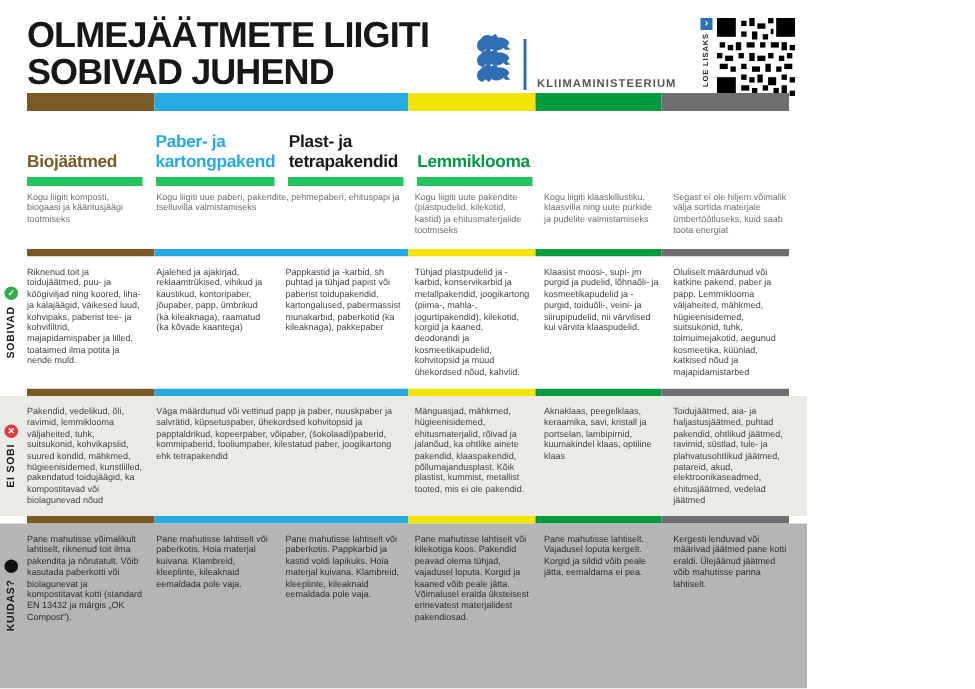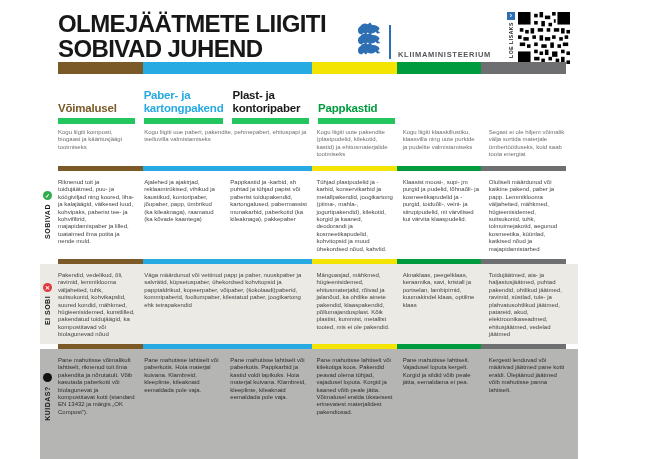--- a/index.html
+++ b/index.html
@@ -1,17 +1,17 @@
 <!DOCTYPE html>
 <html><head>
 <meta charset="utf-8">
 <style>
   html,body{margin:0;padding:0;background:#fff;}
   body{width:650px;height:459px;overflow:hidden;font-family:"Liberation Sans",sans-serif;-webkit-font-smoothing:antialiased;}
-  .page{display:flex;flex-direction:column;width:538px;height:459px;margin-left:40px;}
+  .page{display:flex;flex-direction:column;width:538px;height:459px;}
 
   
   .top{display:flex;justify-content:space-between;align-items:flex-start;height:62px;box-sizing:border-box;padding:10px 8px 0 18px;}
   h1{margin:2px 0 0;font-size:24px;line-height:1.04;font-weight:bold;letter-spacing:-0.6px;color:#171717;}
   .brand{display:flex;align-items:flex-start;gap:16px;}
   .logo{display:flex;align-items:flex-end;gap:7px;margin-top:12px;}
   .logo-bar{width:2px;height:34px;background:#2E6FB4;}
   .ministry{font-size:7.5px;font-weight:bold;letter-spacing:0.7px;color:#54565A;text-transform:uppercase;}
   .qr-group{display:flex;gap:3px;align-items:flex-start;margin-top:2px;}
   .qr-side{display:flex;flex-direction:column;align-items:center;gap:2px;}
@@ -145,30 +145,30 @@
     <span class="sg-bio"></span>
     <span class="sg-paper"></span>
     <span class="sg-plast"></span>
     <span class="sg-glass"></span>
     <span class="sg-mixed"></span>
   </div>
 
   <div class="band head-band">
     <div class="grid titles">
       <div class="th">
-          <h2 class="c-bio">Võimalusel</h2>
+          <h2 class="c-bio">Biojäätmed</h2>
         </div>
       <div class="th">
           <h2 class="c-cyan">Paber- ja kartongpakend</h2>
         </div>
       <div class="th">
-          <h2 class="c-dark">Plast- ja kontoripaber</h2>
-        </div>
-      <div class="th">
-          <h2 class="c-green">Pappkastid</h2>
+          <h2 class="c-dark">Plast- ja tetrapakendid</h2>
+        </div>
+      <div class="th">
+          <h2 class="c-green">Lemmiklooma</h2>
         </div>
     </div>
     <div class="grid descs">
       <p>Kogu liigiti komposti, biogaasi ja kääritusjäägi tootmiseks</p>
       <p class="gc2s">Kogu liigiti uue paberi, pakendite, pehmepaberi, ehituspapi ja tselluvilla valmistamiseks</p>
       <p class="gc4">Kogu liigiti uute pakendite (plastpudelid, kilekotid, kastid) ja ehitusmaterjalide tootmiseks</p>
       <p class="gc5">Kogu liigiti klaaskillustiku, klaasvilla ning uute purkide ja pudelite valmistamiseks</p>
       <p class="gc6">Segast ei ole hiljem võimalik välja sortida materjale ümbertöötluseks, kuid saab toota energiat</p>
     </div>
   </div>

